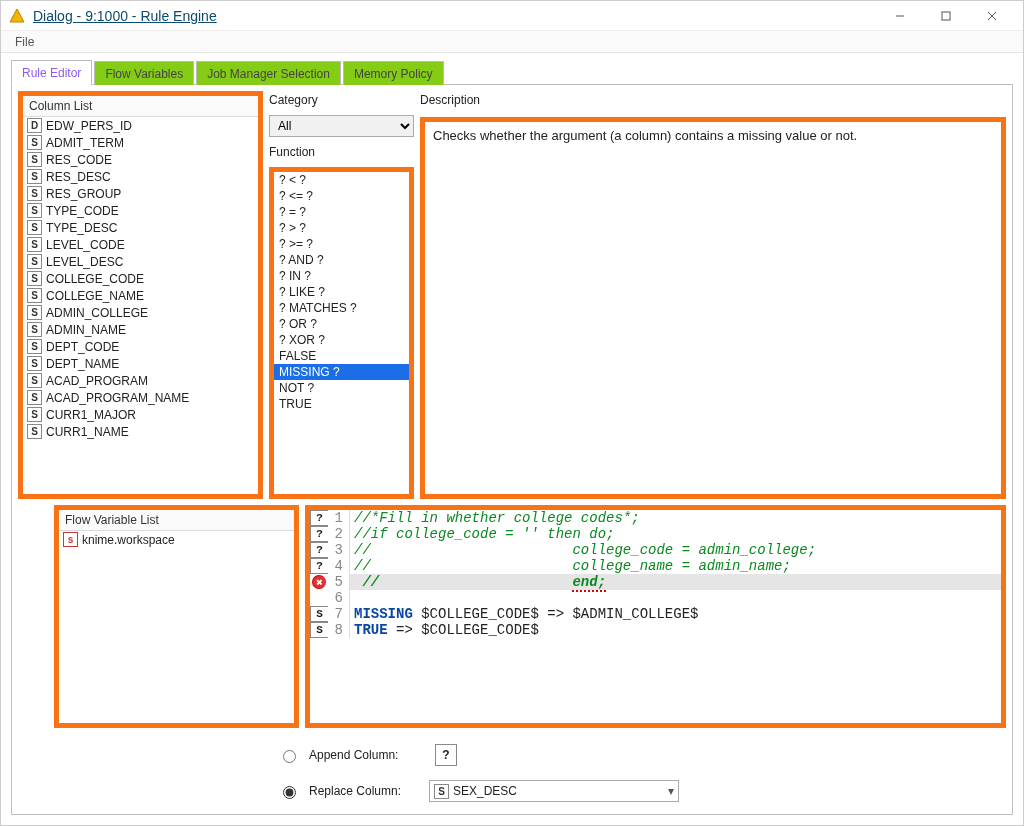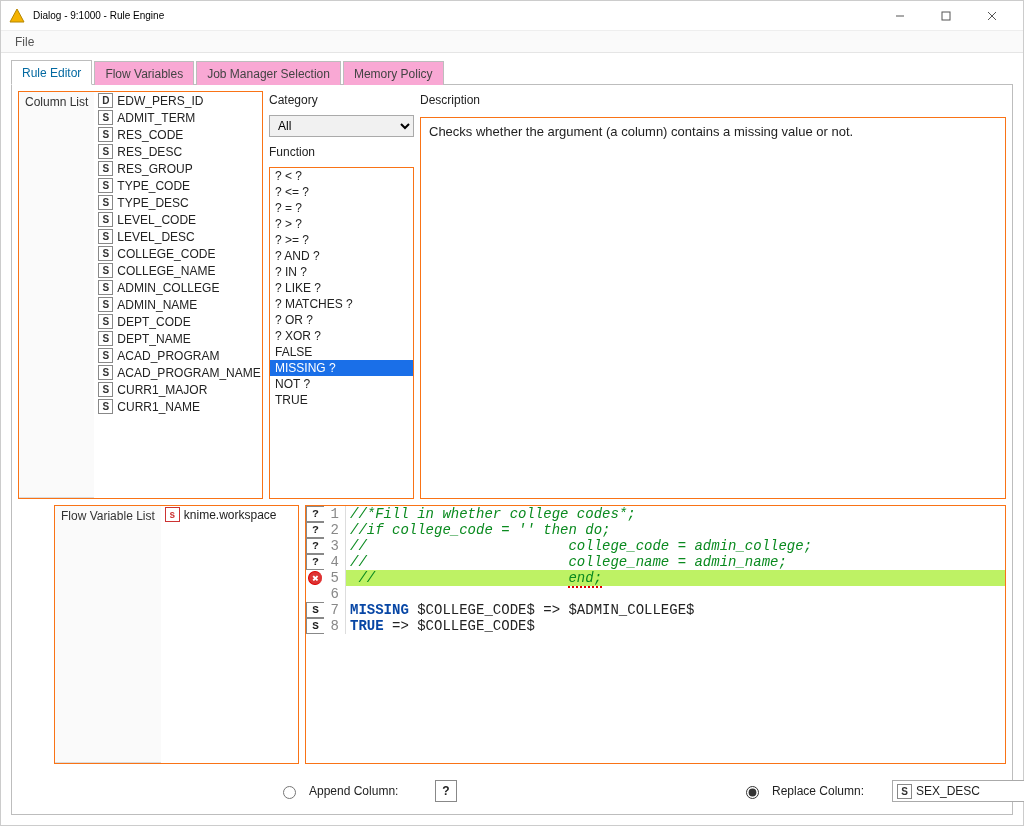--- a/index.html
+++ b/index.html
@@ -1,33 +1,33 @@
 <!DOCTYPE html>
 <html><head>
 <meta charset="utf-8">
 <style>
   * { box-sizing: border-box; }
   html, body { margin: 0; padding: 0; font-family: "Segoe UI", Tahoma, sans-serif; font-size: 12px; color: #222; background: #fff; }
   .window { width: 1024px; height: 826px; background: #fff; display: flex; flex-direction: column; border: 1px solid #ccc; }
   .titlebar { height: 30px; display: flex; align-items: center; padding: 0 8px; background: #fff; border-bottom: 1px solid #eee; }
   .titlebar .app-icon { width: 16px; height: 16px; margin-right: 8px; display:inline-flex; align-items:center; justify-content:center;}
-  .titlebar .title { flex: 1; color: #000000; font-size: 10px; }
+  .titlebar .title { flex: 1; color: #0c4a6e; font-size: 14px; text-decoration: underline; }
   .win-controls { display: flex; gap: 0; }
   .win-btn { width: 46px; height: 30px; display: flex; align-items: center; justify-content: center; color: #555; }
   .win-btn svg { width: 10px; height: 10px; }
   .menubar { height: 22px; padding: 0 8px; border-bottom: 1px solid #e5e5e5; display: flex; align-items: center; background: #fafafa; }
   .menubar span { padding: 2px 6px; color: #555; font-size: 12px; }
   .client { flex: 1; padding: 6px 10px 10px 10px; display: flex; flex-direction: column; }
   .tabs { display: flex; border-bottom: 1px solid #bdbdbd; height: 26px; align-items: flex-end; }
-  .tab { padding: 5px 10px 4px 10px; border: 1px solid #bdbdbd; border-bottom: none; background: #f9a8d4; margin-right: 2px; color: #444; position: relative; top: 1px; }
-  .tab.active { background: #fff; border-bottom: 1px solid #fff; color: #0369a1; }
+  .tab { padding: 5px 10px 4px 10px; border: 1px solid #bdbdbd; border-bottom: none; background: #84cc16; margin-right: 2px; color: #444; position: relative; top: 1px; }
+  .tab.active { background: #fff; border-bottom: 1px solid #fff; color: #8b5cf6; }
   .tab-body { flex: 1; border: 1px solid #bdbdbd; border-top: none; padding: 6px; display: flex; flex-direction: column; gap: 6px; }
 
   .upper { display: flex; gap: 6px; height: 408px; }
-  .panel { border: 1px solid #f97316; display: flex; }
+  .panel { border: 5px solid #f97316; display: flex; flex-direction: column; }
   .panel-title { padding: 3px 6px; font-size: 12px; color: #333; border-bottom: 1px solid #dcdcdc; background: #fafafa; }
   .panel-body { flex: 1; overflow-y: scroll; overflow-x: hidden; background: #fff; }
 
   .col-list { width: 245px; display:flex; flex-direction:column; gap:6px; }
   .col-list .listbox { flex: 1; }
   .flow-var { height: 226px; }
 
   .mid { width: 145px; display: flex; flex-direction: column; gap: 6px; }
   .right { flex: 1; display: flex; flex-direction: column; gap: 8px; }
 
@@ -44,21 +44,21 @@
   .desc-panel { flex: 1; }
   .desc-body { padding: 6px 8px; font-size: 13px; overflow-y: scroll; }
 
   .lower { flex: 1; display: flex; gap: 6px; }
   .expr-panel { flex: 1; display:flex; flex-direction:column; }
   .code-area { flex:1; font-family: Consolas, "Courier New", monospace; font-size: 14px; background:#fff; overflow-y:scroll; }
   .code-line { display:flex; align-items:stretch; }
   .gutter-icon { width:18px; border:1px solid #888; border-right:none; display:flex; align-items:center; justify-content:center; font-size:11px; font-weight:bold; background:#fff;}
   .gutter-num { width:22px; text-align:right; padding-right:6px; color:#888; background:#fff; border-right:1px solid #ddd;}
   .code-text { flex:1; padding:0 4px; white-space: pre; }
-  .code-line.hl .code-text { background:#bef264; }
+  .code-line.hl .code-text { background:#e5e5e5;font-weight:bold; }
   .c-comment { color:#0a8a1f; font-style: italic; }
   .c-kw { color:#0746a5; font-weight:bold; }
   .err-underline { border-bottom: 2px dotted #d00; }
   .gutter-icon.err { border-color:#d00; color:#fff; background:#d33; border-radius:50%; width:14px; height:14px; margin:1px 2px;}
   .gutter-icon.q { }
   .gutter-icon.s { }
 
   .bottom-row { display:flex; align-items:center; gap:10px; padding: 6px 8px; }
   .radio { width:13px; height:13px; accent-color:#333; }
   .bottom-input { width:250px; height:22px; }
@@ -293,21 +293,21 @@
                 <div class="code-line">
                   <div class="gutter-icon s">S</div>
                   <div class="gutter-num">8</div>
                   <div class="code-text"><span class="c-kw">TRUE</span><span> =&gt; $COLLEGE_CODE$</span></div>
                 </div>
               </div>
           </div>
         </div>
       </div>
 
-      <div style="display:flex; flex-direction:row; gap:16px; padding-top:4px;">
+      <div style="display:flex; flex-direction:column; gap:2px; padding-top:4px;">
         <div class="bottom-row" style="padding-left:260px;">
           <input type="radio" class="radio" name="outmode" style="">
           <span style="width:110px;">Append Column:</span>
           <span class="help-btn">?</span>
         </div>
         <div class="bottom-row" style="padding-left:260px;">
           <input type="radio" class="radio" name="outmode" checked="" style="">
           <span style="width:110px;">Replace Column:</span>
           <div class="replace-combo" style="width:250px;">
             <span class="type-box">S</span>

